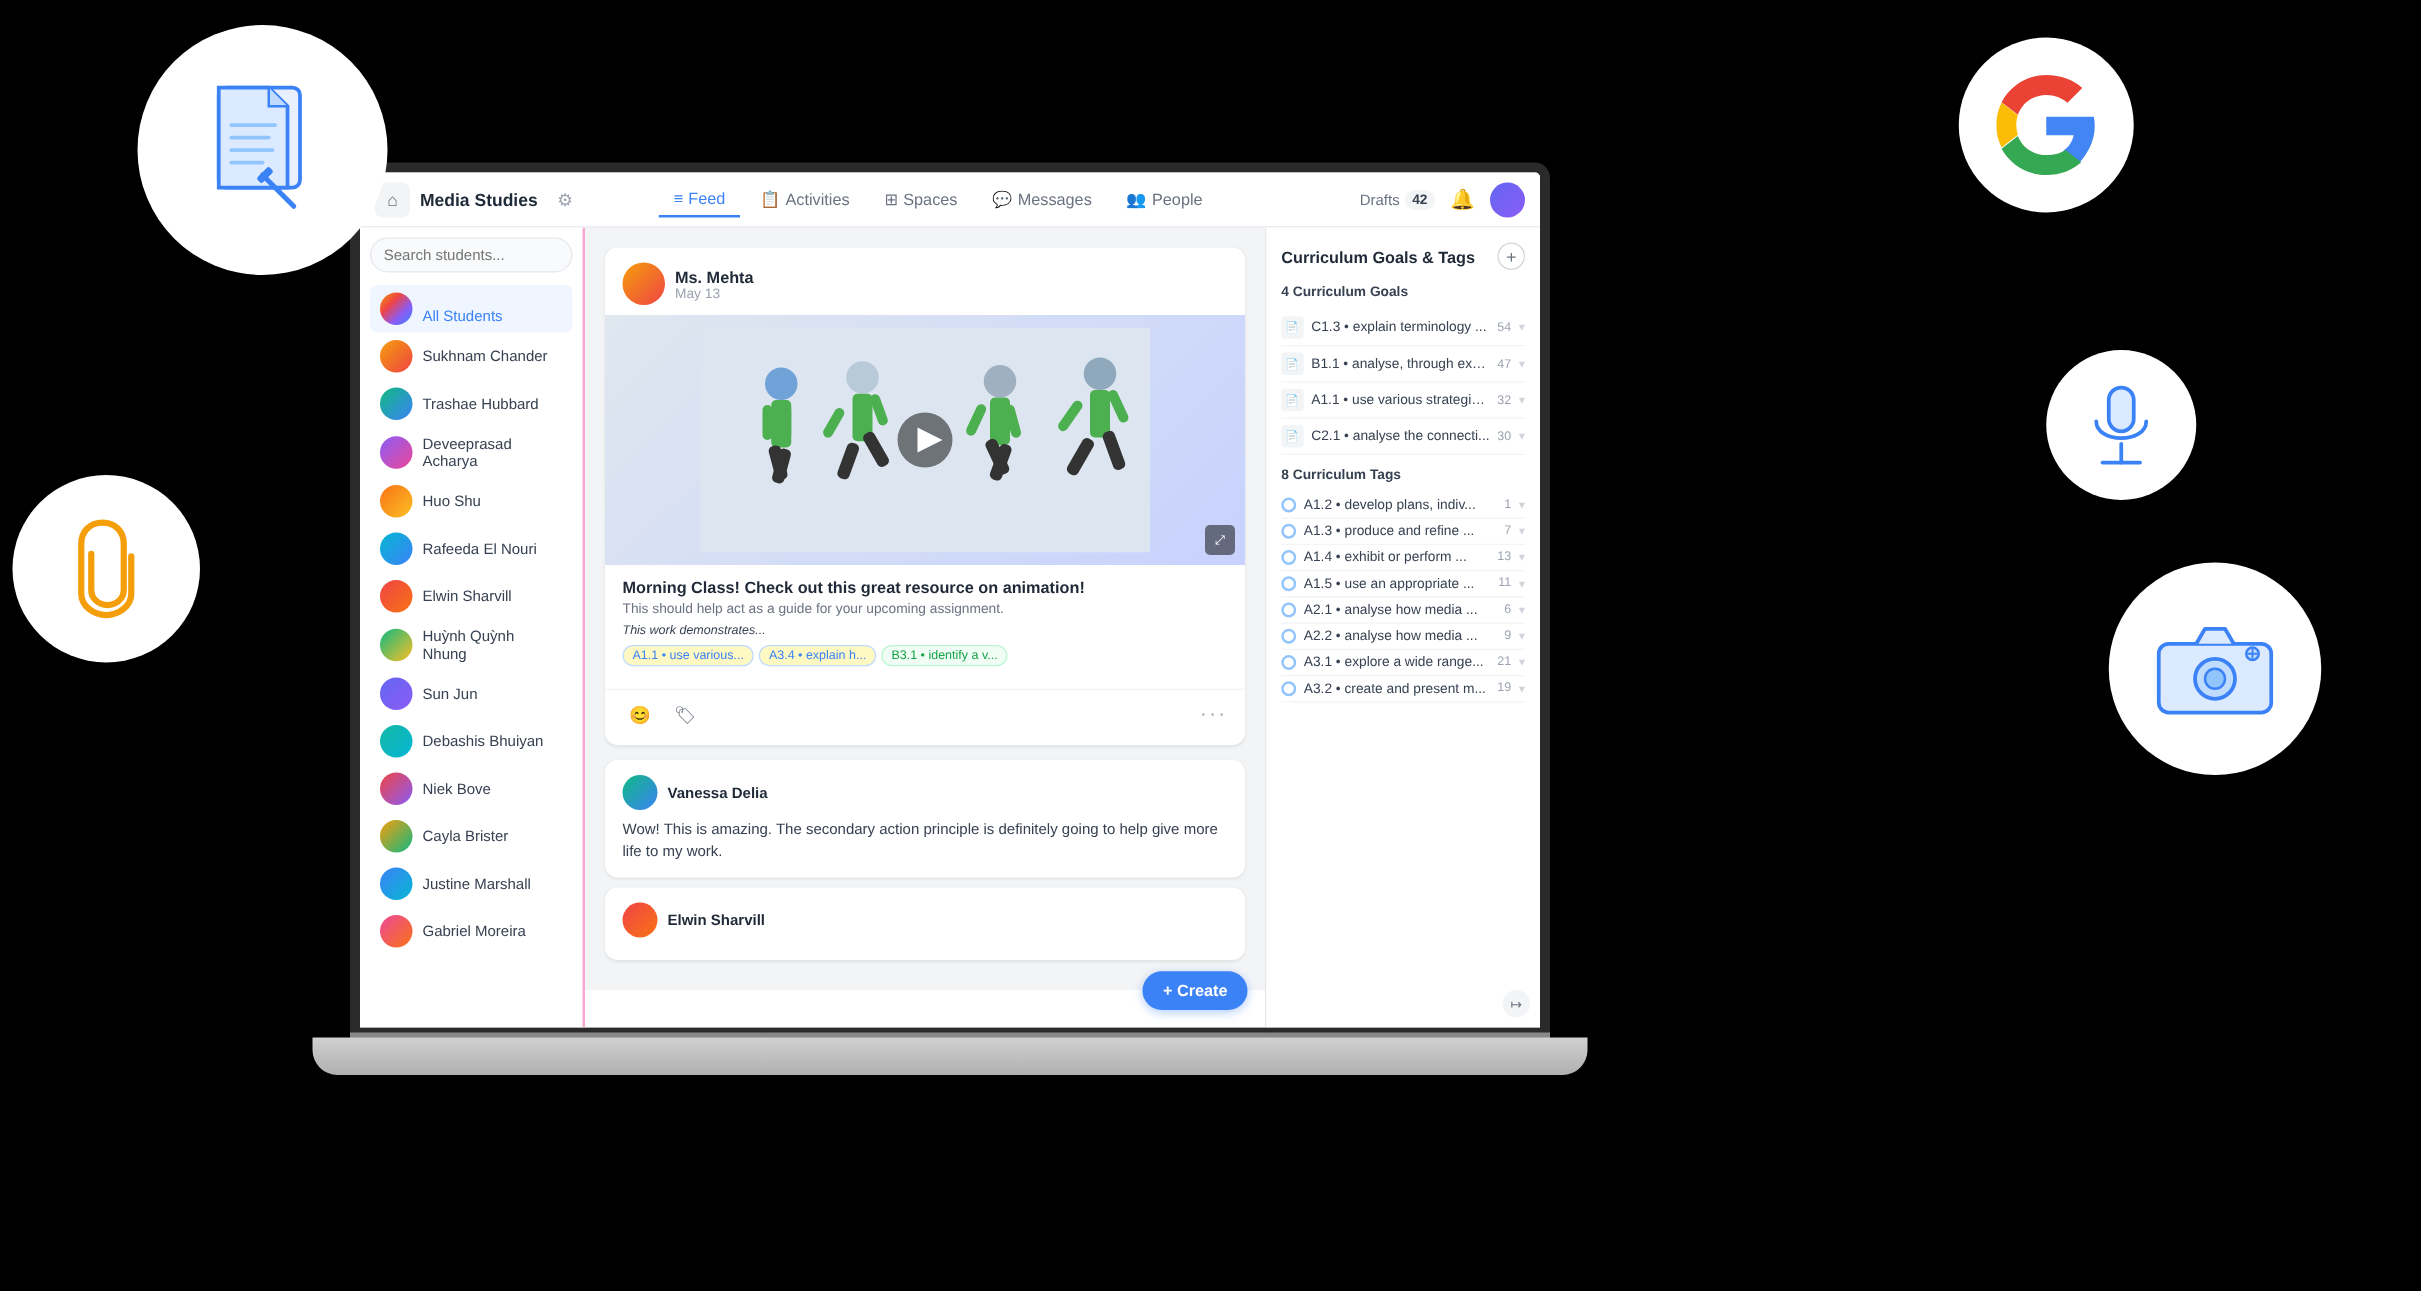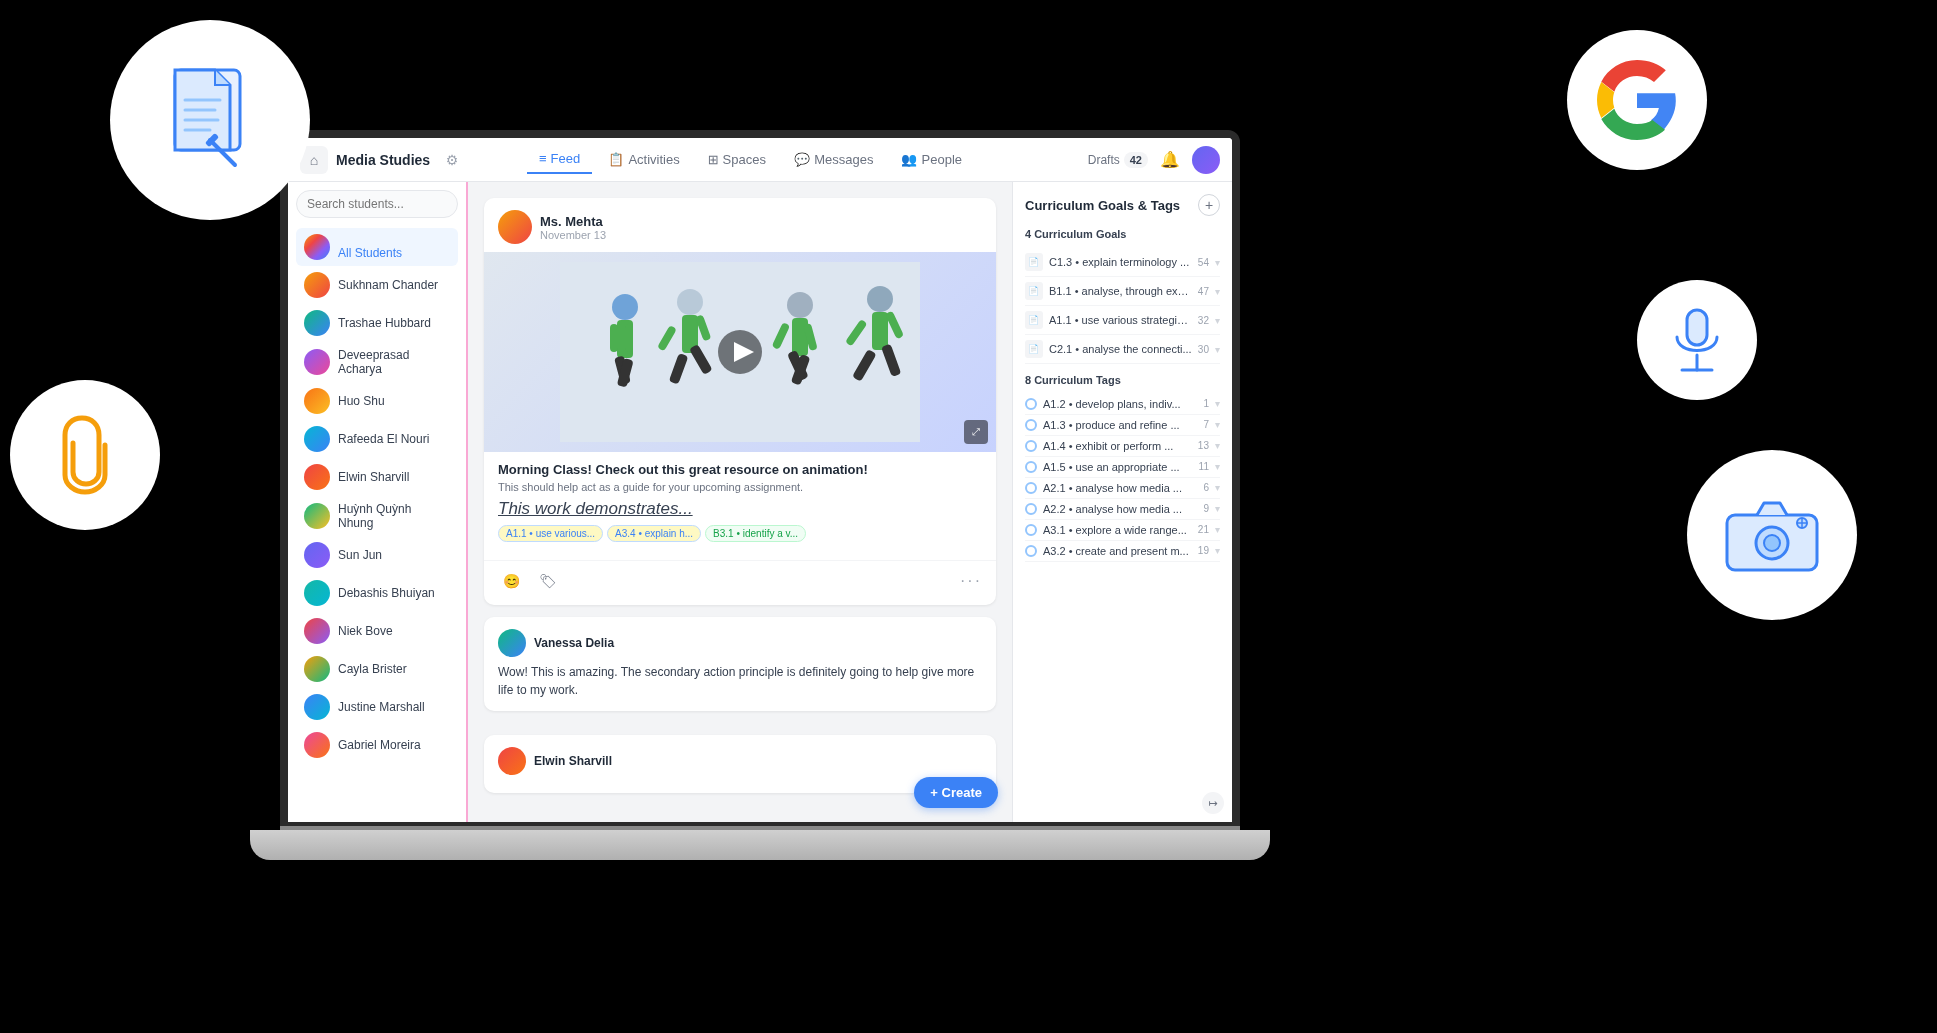--- a/index.html
+++ b/index.html
@@ -273,21 +273,21 @@
       width: 24px; height: 24px;
       background: rgba(0,0,0,0.5);
       border-radius: 4px;
       display: flex; align-items: center; justify-content: center;
       color: #fff;
       font-size: 10px;
     }
     .post-body { padding: 10px 14px; }
     .post-title { font-size: 13px; font-weight: 700; color: #1f2937; margin-bottom: 4px; }
     .post-subtitle { font-size: 11px; color: #6b7280; margin-bottom: 6px; }
-    .post-demonstrates { font-size: 17px; font-style: italic; color: #374151; margin-bottom: 6px; text-decoration: underline; }
+    .post-demonstrates { font-size: 10px; font-style: italic; color: #374151; margin-bottom: 6px; }
     .tags-row {
       display: flex;
       gap: 4px;
       flex-wrap: wrap;
       margin-bottom: 8px;
     }
     .tag {
       background: #fef9c3;
       color: #3b82f6;
       font-size: 10px;
@@ -316,21 +316,21 @@
       color: #6b7280;
     }
     .more-btn { margin-left: auto; font-size: 16px; letter-spacing: 2px; color: #9ca3af; cursor: pointer; }
 
     
     .comment-card {
       background: #fff;
       border-radius: 10px;
       padding: 12px 14px;
       box-shadow: 0 1px 3px rgba(0,0,0,0.08);
-      margin-bottom: 24px;
+      margin-bottom: 8px;
     }
     .comment-header {
       display: flex;
       align-items: center;
       gap: 8px;
       margin-bottom: 6px;
     }
     .comment-avatar {
       width: 28px; height: 28px;
       border-radius: 50%;
@@ -615,21 +615,21 @@
         </div>
 
         <div class="feed-container">
           <div class="feed">
 
             <div class="post-card">
               <div class="post-header">
                 <div class="post-avatar" style="background:linear-gradient(135deg,#f59e0b,#ef4444);"></div>
                 <div>
                   <div class="post-author">Ms. Mehta</div>
-                  <div class="post-date">November 13</div>
+                  <div class="post-date">May 13</div>
                 </div>
               </div>
 
               <div class="post-image">
                 <svg width="360" height="180" viewBox="0 0 360 180">
                   <rect width="360" height="180" fill="#dde6f0"></rect>
 
                   <g transform="translate(40, 30)">
                     <circle cx="25" cy="15" r="13" fill="#6fa3d8"></circle>
                     <rect x="17" y="28" width="16" height="38" rx="4" fill="#4caf50"></rect>

